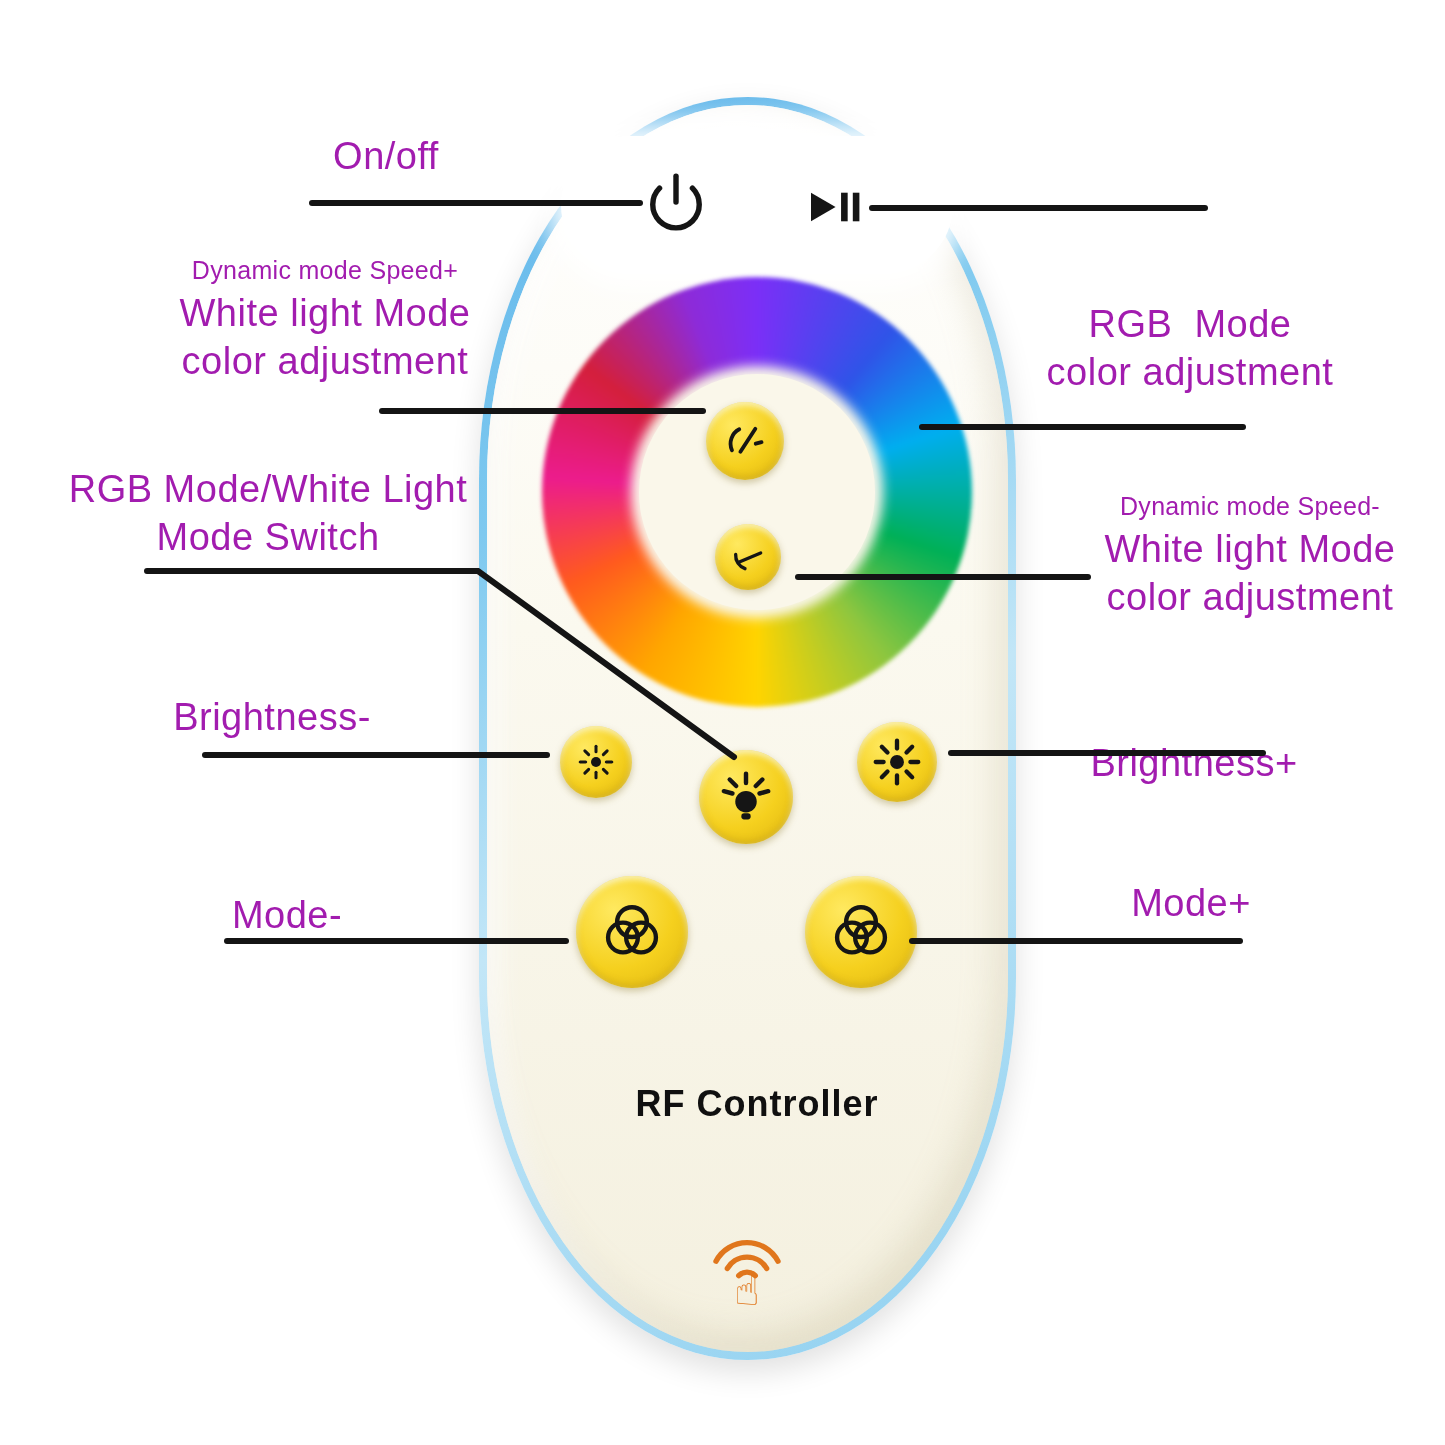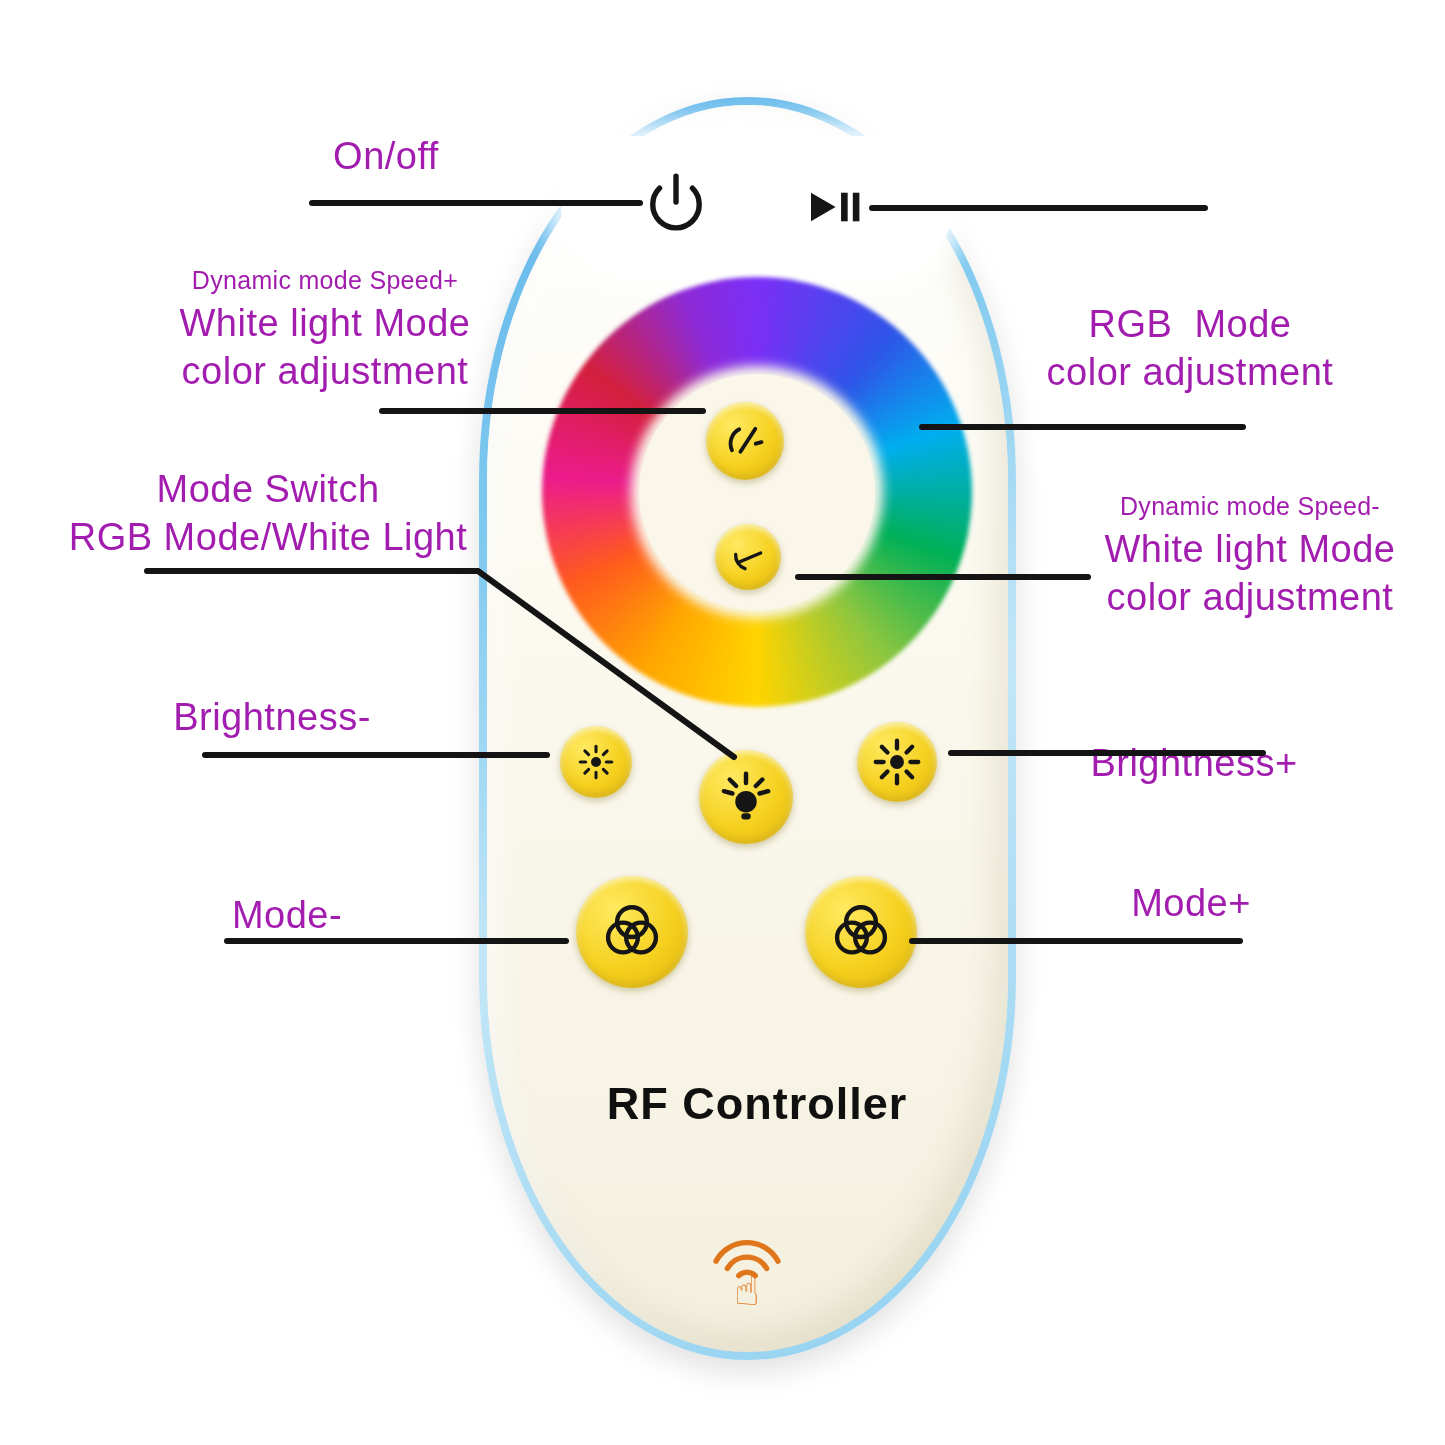--- a/index.html
+++ b/index.html
@@ -63,21 +63,21 @@
     position:absolute; transform:translate(-50%,-50%); border-radius:50%;
     background: radial-gradient(circle at 34% 30%, #ffe960 0%, var(--button-yellow,#f5d01e) 55%, #ddb510 100%);
     box-shadow: 0 3px 7px rgba(130,110,25,.35), inset 0 -3px 7px rgba(150,110,0,.25), inset 0 3px 6px rgba(255,255,225,.85);
     display:flex; align-items:center; justify-content:center;
   }
   .btn svg, .flat-btn svg { display:block; }
   .stroke-ico { fill:none; stroke:#151515; stroke-linecap:round; }
 
   .brand {
     position:absolute; left:757px; top:1104px; transform:translate(-50%,-50%);
-    font-size:45px; font-weight:bold; letter-spacing:1px; color:#101010; white-space:nowrap;
+    font-size:36px; font-weight:bold; letter-spacing:1px; color:#101010; white-space:nowrap;
   }
 
   .touch {
     position:absolute; left:747px; top:1268px; transform:translate(-50%,-50%);
     display:flex; flex-direction:column; align-items:center;
   }
   .touch svg g { stroke: var(--touch-orange,#e0761c); }
   .hand {
     font-family:"DejaVu Sans", sans-serif; font-size:42px; line-height:1;
     color: var(--touch-orange,#e0761c); margin-top:-16px;
@@ -207,34 +207,34 @@
         <path d="M14.5 21.5 A 11 11 0 0 1 33.5 21.5"></path>
         <path d="M20 25 A 5.5 5.5 0 0 1 28 25"></path>
       </g>
     </svg>
     <div class="hand">☝</div>
   </div>
 
   <div class="label" style="left:386px; top:157px;">On/off</div>
 
 
-  <div class="label" style="left:325px; top:330px;">
+  <div class="label" style="left:325px; top:320px;">
     <span class="small">Dynamic mode Speed+</span>
     <span class="big">White light Mode</span>
     <span class="big">color adjustment</span>
   </div>
 
   <div class="label" style="left:1190px; top:348px;">
     <span class="big pre">RGB  Mode</span>
     <span class="big">color adjustment</span>
   </div>
 
   <div class="label" style="left:268px; top:513px;">
+    <span class="big">RGB Mode/White Light</span>
     <span class="big">Mode Switch</span>
-    <span class="big">RGB Mode/White Light</span>
   </div>
 
   <div class="label" style="left:1250px; top:556px;">
     <span class="small">Dynamic mode Speed-</span>
     <span class="big">White light Mode</span>
     <span class="big">color adjustment</span>
   </div>
 
   <div class="label" style="left:272px; top:718px;">Brightness-</div>
   <div class="label" style="left:1194px; top:716px;margin-top:48px;">Brightness+</div>

